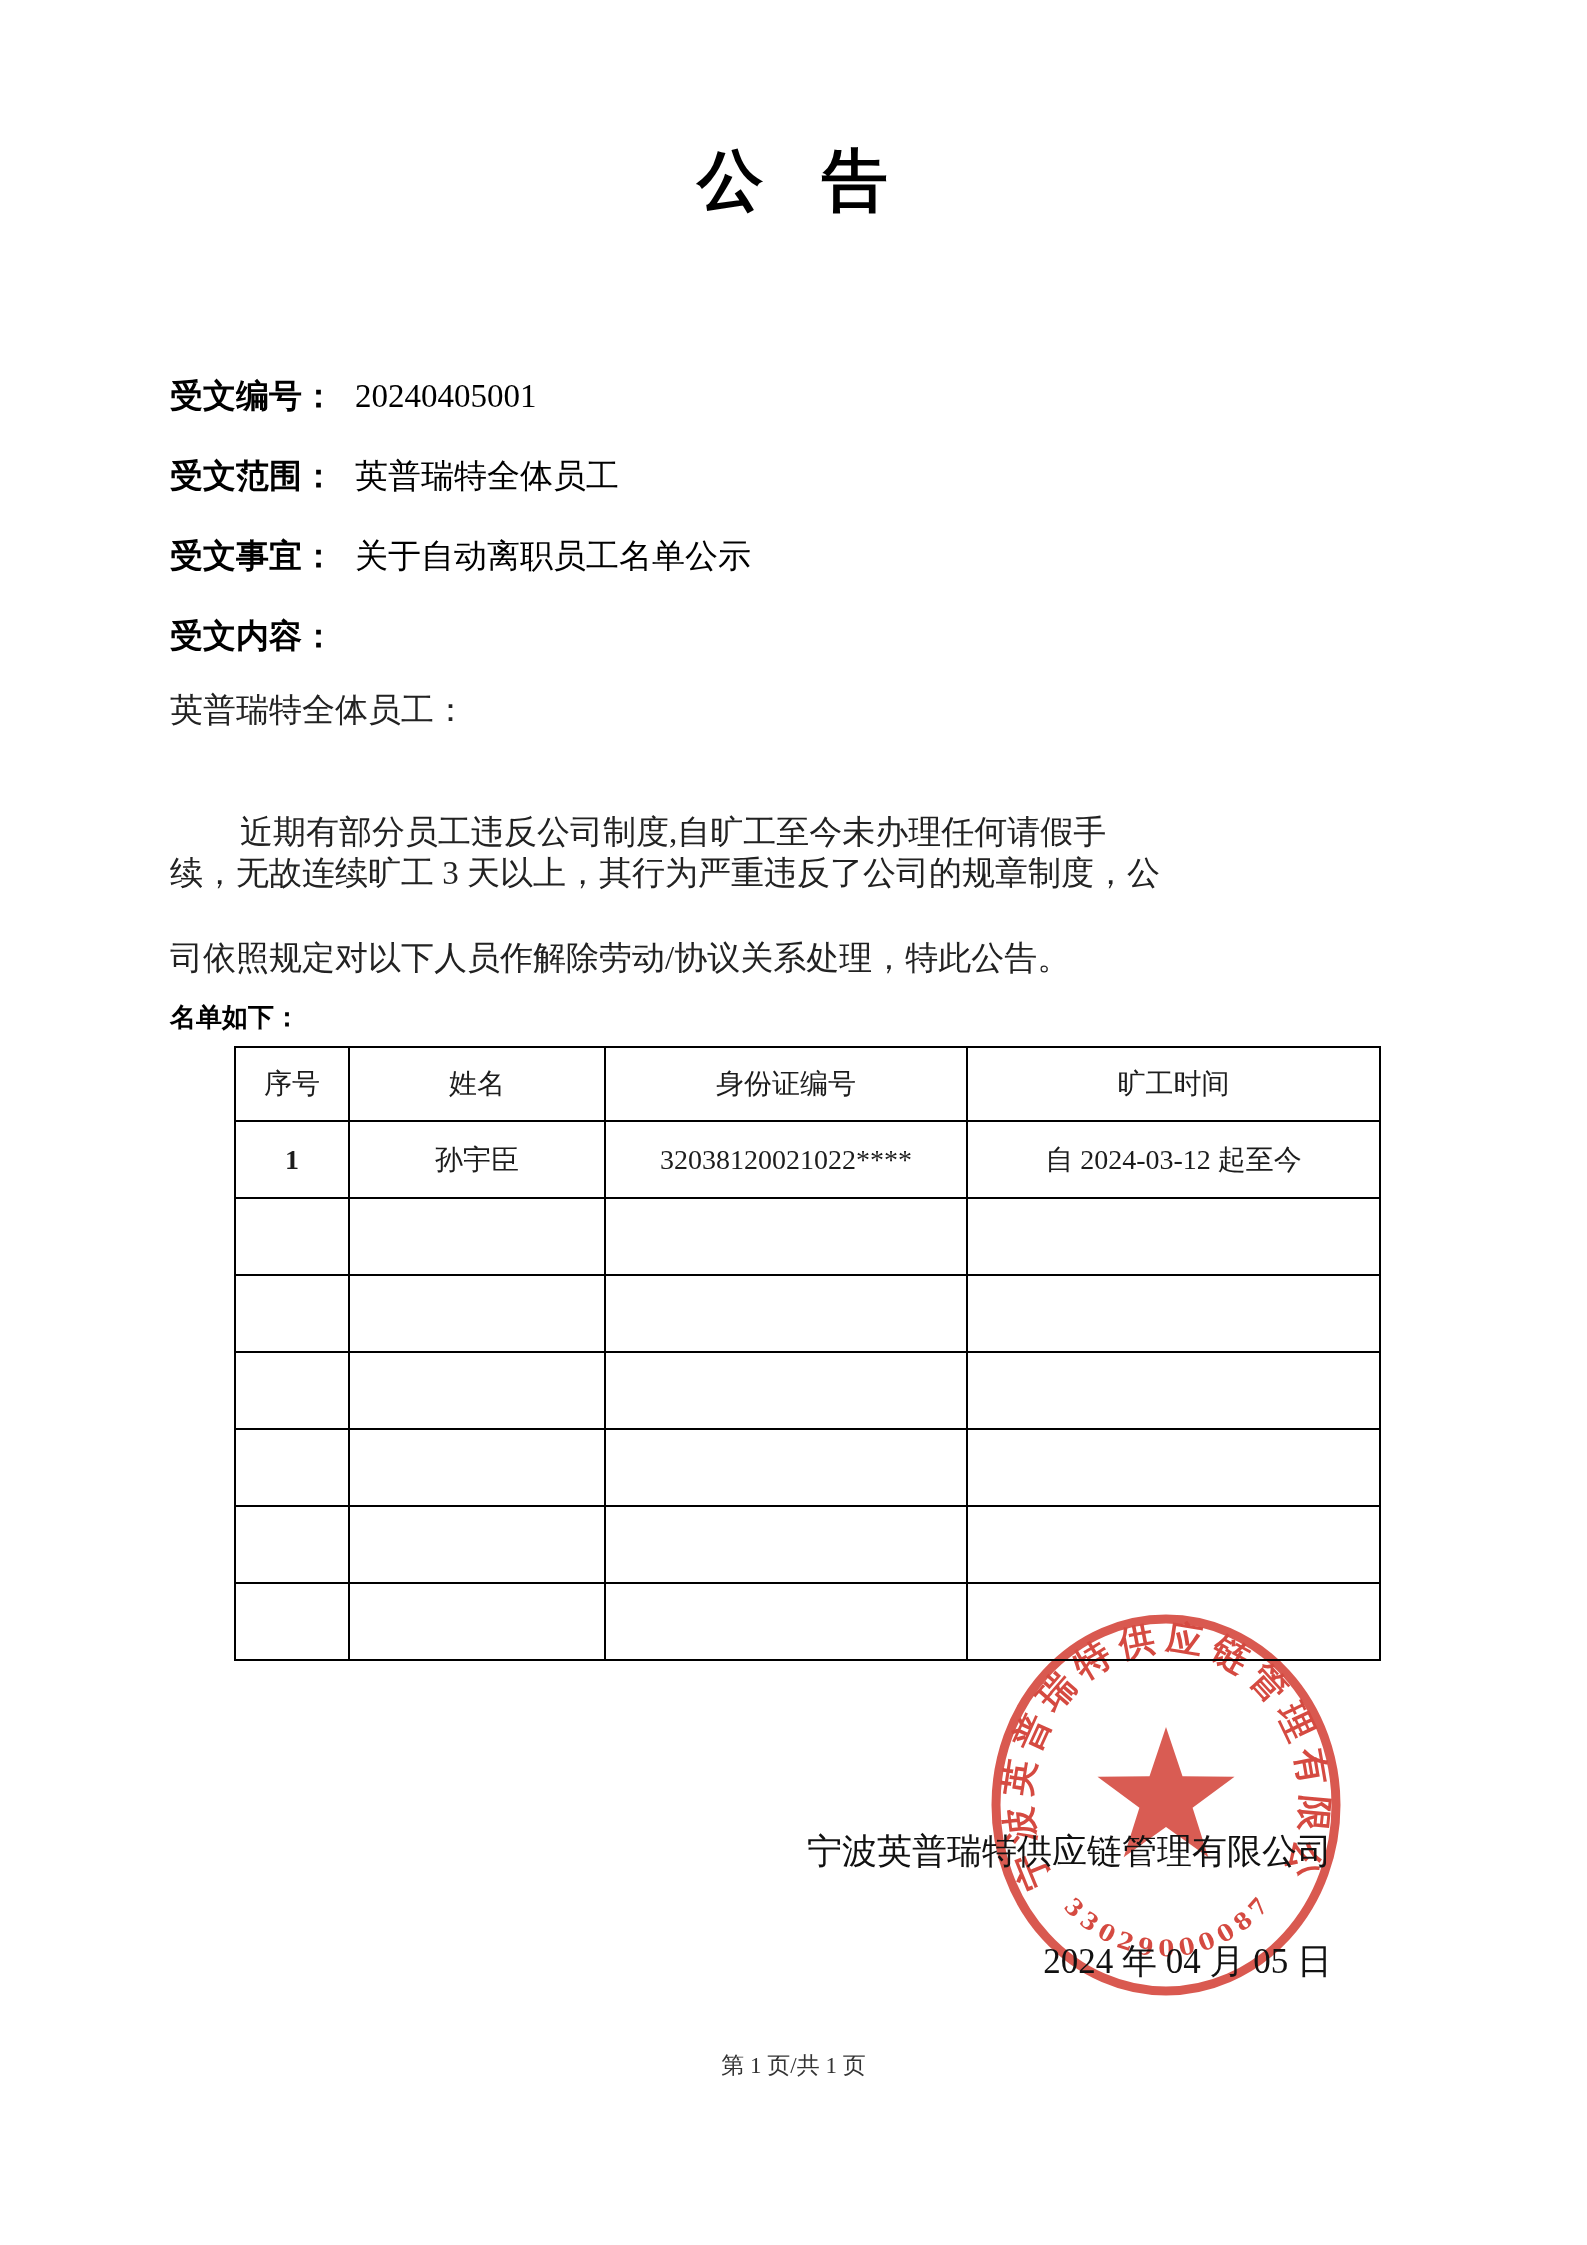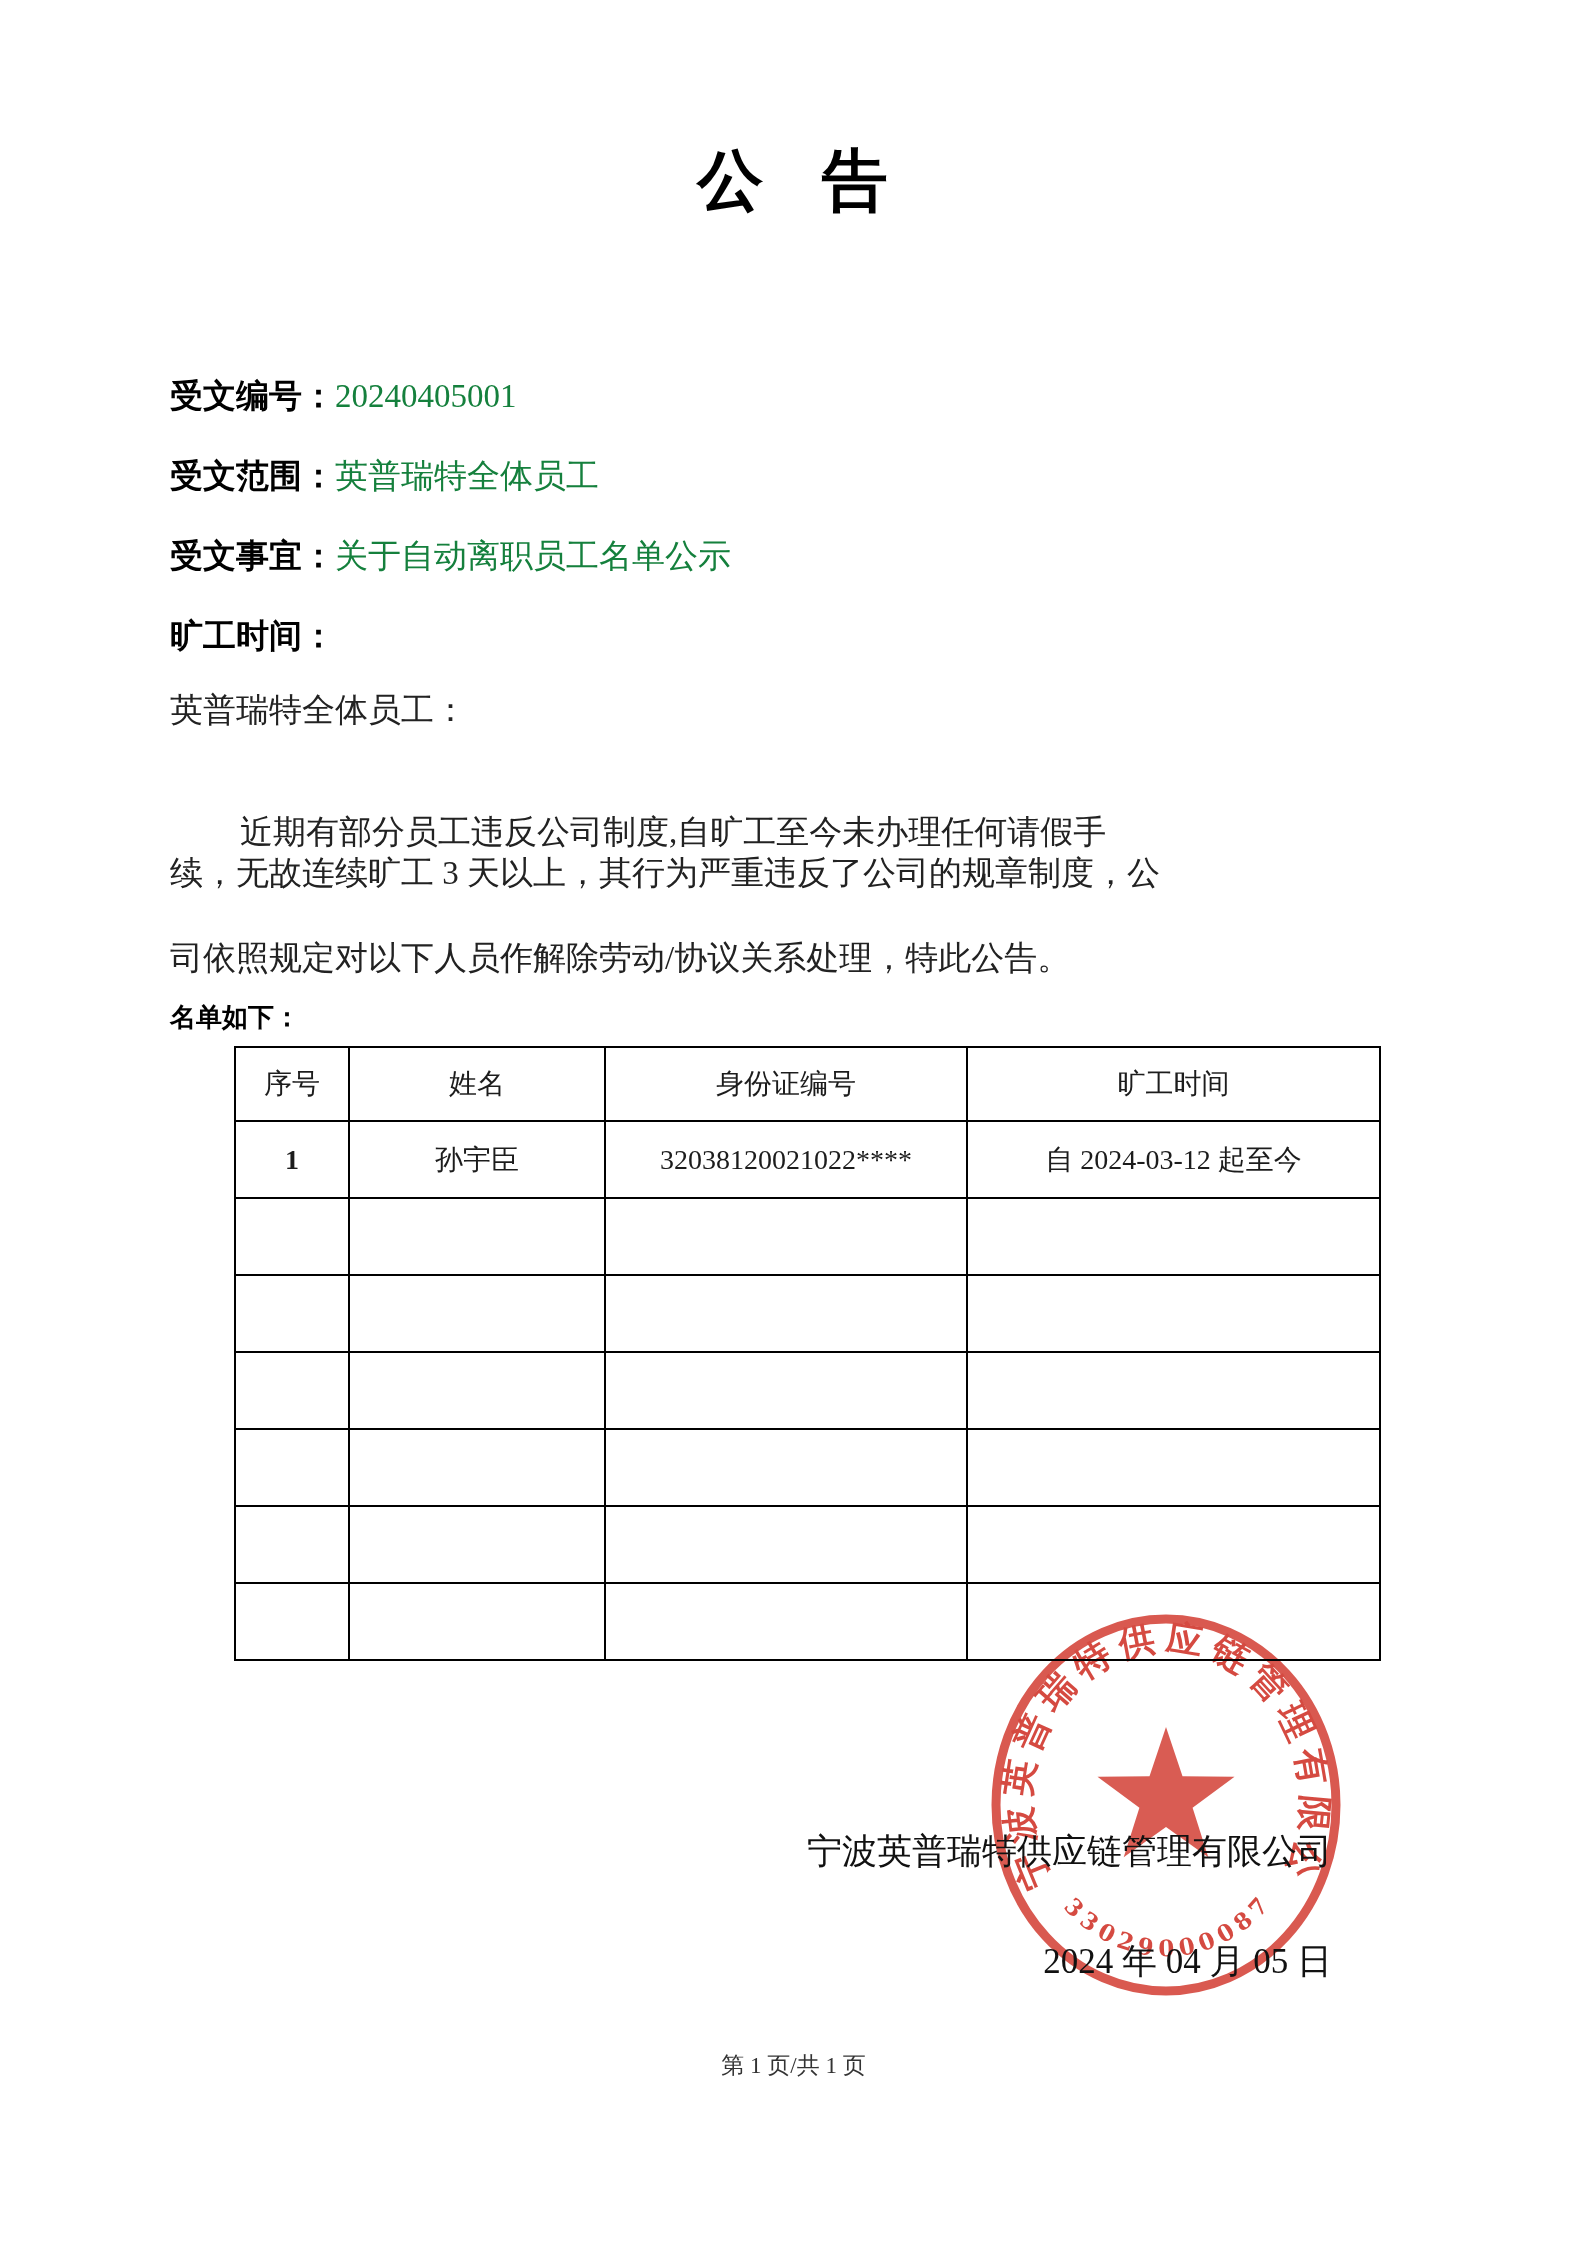--- a/index.html
+++ b/index.html
@@ -8,21 +8,21 @@
     font-family:"Liberation Serif","DejaVu Serif",serif;color:#111;
     overflow:hidden;
   }
   .abs{position:absolute;}
   .page-title{
     top:136px;left:0;width:1587px;text-align:center;
     font-size:66px;font-weight:700;letter-spacing:2px;word-spacing:38px;color:#000;
   }
   .meta-line{left:170px;font-size:33px;white-space:nowrap;}
   .meta-label{font-weight:700;color:#000;}
-  .meta-value{color:#15803d;}
+  .meta-value{color:#000000;margin-left:20px;}
   .greeting{left:170px;font-size:33px;color:#222;}
   .body-line{left:170px;width:1260px;font-size:33px;color:#222;white-space:nowrap;}
   .body-line.indent{padding-left:70px;margin-top:44px;}
   .list-caption{left:170px;font-size:26px;font-weight:700;color:#000;}
   table.roster{
     position:absolute;left:234px;top:1046px;width:1145px;
     border-collapse:collapse;table-layout:fixed;padding-left:44px;
   }
   table.roster td,table.roster th{
     border:2px solid #000;text-align:center;vertical-align:middle;
@@ -44,21 +44,21 @@
 <div class="abs meta-line" style="top:374px">
   <span class="meta-label">受文编号：</span><span class="meta-value">20240405001</span>
 </div>
 <div class="abs meta-line" style="top:454px">
   <span class="meta-label">受文范围：</span><span class="meta-value">英普瑞特全体员工</span>
 </div>
 <div class="abs meta-line" style="top:534px">
   <span class="meta-label">受文事宜：</span><span class="meta-value">关于自动离职员工名单公示</span>
 </div>
 <div class="abs meta-line" style="top:614px">
-  <span class="meta-label">旷工时间：</span><span class="meta-value"></span>
+  <span class="meta-label">受文内容：</span><span class="meta-value"></span>
 </div>
 
 <div class="abs greeting" style="top:688px">英普瑞特全体员工：</div>
 
 <div class="abs body-line indent" style="top:766px">近期有部分员工违反公司制度,自旷工至今未办理任何请假手</div>
 <div class="abs body-line" style="top:851px">续，无故连续旷工 3 天以上，其行为严重违反了公司的规章制度，公</div>
 <div class="abs body-line" style="top:936px">司依照规定对以下人员作解除劳动/协议关系处理，特此公告。</div>
 
 <div class="abs list-caption" style="top:1000px">名单如下：</div>
 

